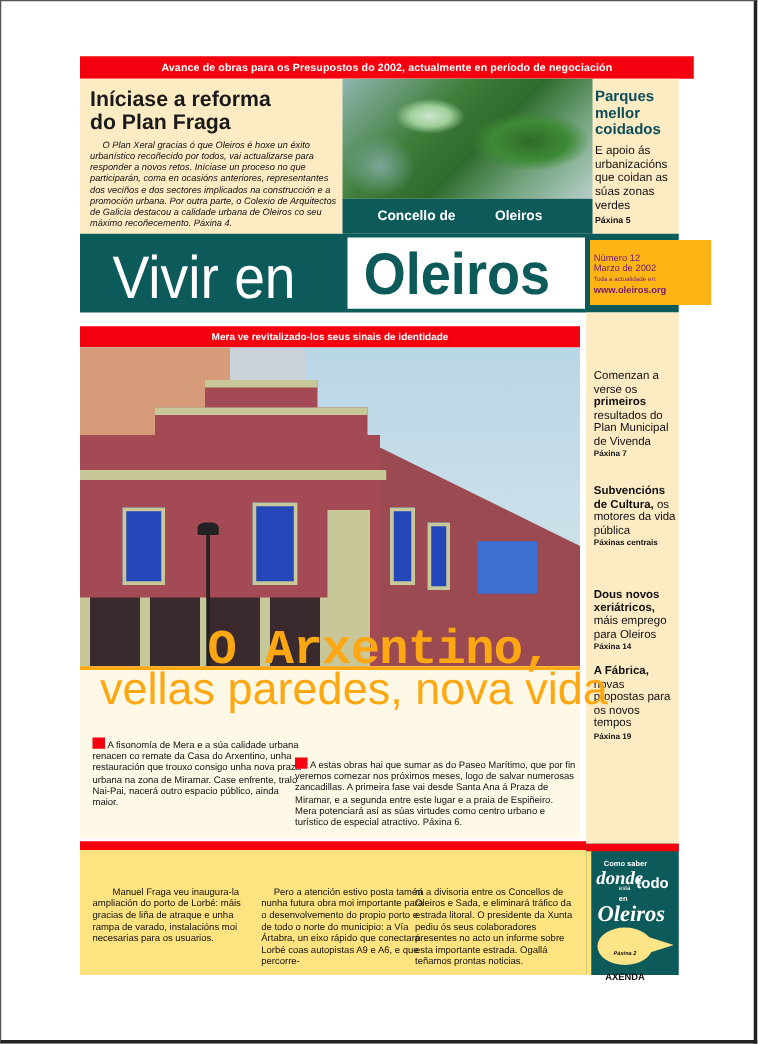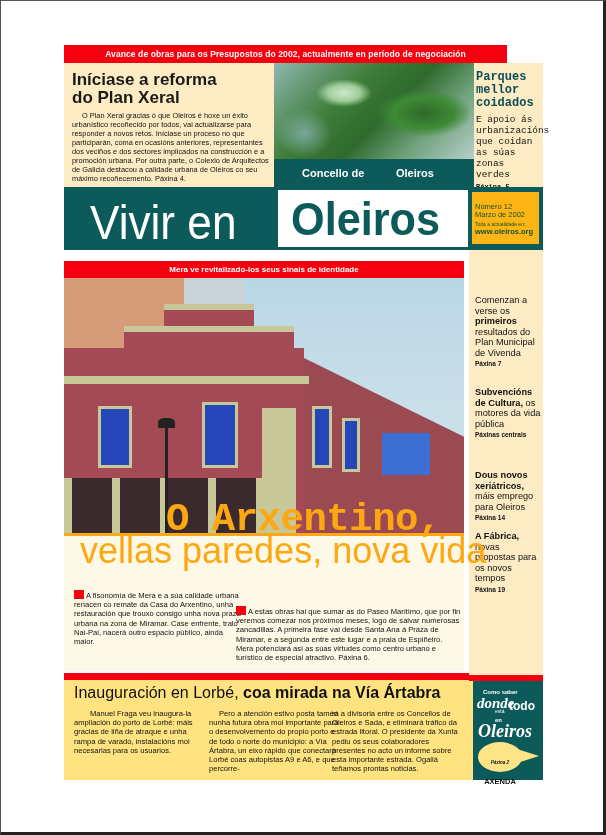--- a/index.html
+++ b/index.html
@@ -9,62 +9,62 @@
   }
   .frame {
     position: absolute; left: 0; top: 0; width: 602px; height: 831px;
     border: 1px solid #555; border-right: 3px solid #222; border-bottom: 3px solid #222;
     background: #fff;
   }
   .page { position: absolute; left: 63px; top: 44px; width: 479px; height: 735px; }
 
   
   .top-banner {
-    position: absolute; left: 0; top: 0; width: 443px; height: 18px; background: #f5000f;
+    position: absolute; left: 0; top: 0; width: 491px; height: 18px; background: #f5000f;
     color: #fff; font-size: 8.5px; font-weight: bold; text-align: center; line-height: 18px;
     letter-spacing: 0.1px;
   }
   .top-section { position: absolute; left: 0; top: 18px; width: 479px; height: 124px; background: #fdebc4; }
   .plan-story { position: absolute; left: 8px; top: 8px; width: 198px; }
   .plan-title { font-size: 17px; line-height: 18px; color: #1a1a1a; margin: 0 0 4px 0; }
   .plan-title b { font-weight: bold; }
-  .plan-body { font-size: 7.4px; line-height: 9px; color: #111; text-indent: 10px; margin: 0; font-family: "Liberation Sans Narrow", "Liberation Sans", sans-serif; }
+  .plan-body { font-size: 7.4px; line-height: 9px; color: #111; text-indent: 10px; margin: 0; font-family: "Liberation Sans Narrow", "Liberation Sans", sans-serif; font-style: italic; }
 
   .photo-park {
     position: absolute; left: 210px; top: 0; width: 200px; height: 96px;
     background:
       radial-gradient(ellipse 40px 20px at 70px 30px, #cfe6cf 0%, #9fcf9a 40%, transparent 70%),
       radial-gradient(ellipse 60px 30px at 150px 50px, #2f6a2a 0%, #3e8a35 50%, transparent 80%),
       radial-gradient(ellipse 40px 35px at 30px 70px, #7aa79a 0%, transparent 70%),
       linear-gradient(135deg, #8fb7b0 0%, #3f7d3a 35%, #2e6a2c 55%, #6fa17a 75%, #b8cfcc 100%);
   }
   .concello-bar {
     position: absolute; left: 210px; top: 96px; width: 200px; height: 28px; background: #0c5b5a;
     color: #fff; font-weight: bold; font-size: 11px; line-height: 28px;
   }
   .concello-bar .c1 { position: absolute; left: 28px; }
   .concello-bar .c2 { position: absolute; left: 122px; }
-  .parques { position: absolute; left: 412px; top: 8px; width: 64px; font-family: Liberation Mono, monospace; }
+  .parques { position: absolute; left: 412px; top: 8px; width: 64px; }
   .parques h3 { margin: 0 0 4px 0; font-size: 12px; line-height: 13px; font-weight: bold; color: #0c4e58; }
   .parques p { margin: 0; font-size: 9.4px; line-height: 11px; color: #111; }
   .parques .pg { font-size: 7px; font-weight: bold; margin-top: 2px; }
 
   
   .masthead { position: absolute; left: 0; top: 142px; width: 479px; height: 63px; background: #0c5b5a; }
   .mast-vivir {
     position: absolute; left: 26px; top: 8px; font-size: 48px; line-height: 56px; color: #fff;
     font-family: "Liberation Sans Narrow", "Liberation Sans", sans-serif; transform: scaleX(0.92); transform-origin: left;
   }
   .mast-white { position: absolute; left: 214px; top: 3px; width: 190px; height: 57px; background: #fff; }
   .mast-oleiros {
     position: absolute; left: 227px; top: 3px; font-size: 47px; line-height: 58px; color: #0c5b5a; font-weight: bold;
     font-family: "Liberation Sans Narrow", "Liberation Sans", sans-serif; transform: scaleX(0.92); transform-origin: left;
   }
   .mast-issue {
-    position: absolute; left: 408px; top: 5px; width: 67px; height: 52px; background: #fdb415; color: #14532d;
+    position: absolute; left: 408px; top: 5px; width: 67px; height: 52px; background: #fdb415; color: #701a75; padding-left: 30px;
   }
   .mast-issue .n { position: absolute; left: 3px; top: 11px; font-size: 7.5px; line-height: 8px; }
   .mast-issue .d { position: absolute; left: 3px; top: 19px; font-size: 7.5px; line-height: 8px; }
   .mast-issue .t { position: absolute; left: 3px; top: 29px; font-size: 5px; line-height: 6px; }
   .mast-issue .w { position: absolute; left: 3px; top: 36px; font-size: 7.5px; line-height: 8px; font-weight: bold; }
 
   
   .sidebar { position: absolute; left: 405px; top: 205px; width: 74px; height: 425px; background: #fdebc4; }
   .side-item { position: absolute; left: 6px; width: 66px; color: #111; font-size: 9.2px; line-height: 10.5px; margin-top: 37px; }
   .side-item b { font-weight: bold; }
@@ -137,21 +137,21 @@
 </head>
 <body>
 
 <div class="frame">
   <div class="page">
 
     <div class="top-banner">Avance de obras para os Presupostos do 2002, actualmente en período de negociación</div>
 
     <div class="top-section">
       <div class="plan-story">
-        <h2 class="plan-title"><span>Iníciase a </span><b>reforma</b><br><b>do Plan Xeral</b></h2>
+        <h2 class="plan-title"><span>Iníciase a </span><b>reforma</b><br><b>do Plan Fraga</b></h2>
         <p class="plan-body">O Plan Xeral gracias ó que Oleiros é hoxe un éxito urbanístico recoñecido por todos, vai actualizarse para responder a novos retos. Iníciase un proceso no que participarán, coma en ocasións anteriores, representantes dos veciños e dos sectores implicados na construcción e a promoción urbana. Por outra parte, o Colexio de Arquitectos de Galicia destacou a calidade urbana de Oleiros co seu máximo recoñecemento. Páxina 4.</p>
       </div>
 
       <div class="photo-park"></div>
       <div class="concello-bar">
         <span class="c1">Concello de</span>
         <span class="c2">Oleiros</span>
       </div>
 
       <div class="parques">
@@ -213,21 +213,20 @@
     </div>
     <div class="headline-rule"></div>
     <div class="subhead-area"></div>
     <div class="headline-main">O Arxentino,</div>
     <div class="headline-sub">vellas paredes, nova vida</div>
     <div class="feat-p1"><span class="red-sq"></span><span>A fisonomía de Mera e a súa calidade urbana renacen co remate da Casa do Arxentino, unha restauración que trouxo consigo unha nova praza urbana na zona de Miramar. Case enfrente, tralo Nai-Pai, nacerá outro espacio público, ainda maior.</span></div>
     <div class="feat-p2"><span class="red-sq"></span><span>A estas obras hai que sumar as do Paseo Marítimo, que por fin veremos comezar nos próximos meses, logo de salvar numerosas zancadillas. A primeira fase vai desde Santa Ana á Praza de Miramar, e a segunda entre este lugar e a praia de Espiñeiro. Mera potenciará así as súas virtudes como centro urbano e turístico de especial atractivo. Páxina 6.</span></div>
 
     <div class="bottom-redline"></div>
     <div class="bottom-section"></div>
-    <div class="bottom-title"><span>Inauguración en Lorbé,</span><b> coa mirada na Vía Ártabra</b></div>
     <div class="bcol c1">Manuel Fraga veu inaugura-la ampliación do porto de Lorbé: máis gracias de liña de atraque e unha rampa de varado, instalacións moi necesarias para os usuarios.</div>
     <div class="bcol c2">Pero a atención estivo posta tamén nunha futura obra moi importante para o desenvolvemento do propio porto e de todo o norte do municipio: a Vía Ártabra, un eixo rápido que conectará Lorbé coas autopistas A9 e A6, e que percorre-</div>
     <div class="bcol c3">rá a divisoria entre os Concellos de Oleiros e Sada, e eliminará tráfico da estrada litoral. O presidente da Xunta pediu ós seus colaboradores presentes no acto un informe sobre esta importante estrada. Ogallá teñamos prontas noticias.</div>
 
     <div class="agenda-box">
       <div class="agenda-redtop"></div>
       <div class="agenda-strip"></div>
       <div class="ag-como">Como saber</div>
       <div class="ag-donde">donde</div>
       <div class="ag-todo">todo</div>

